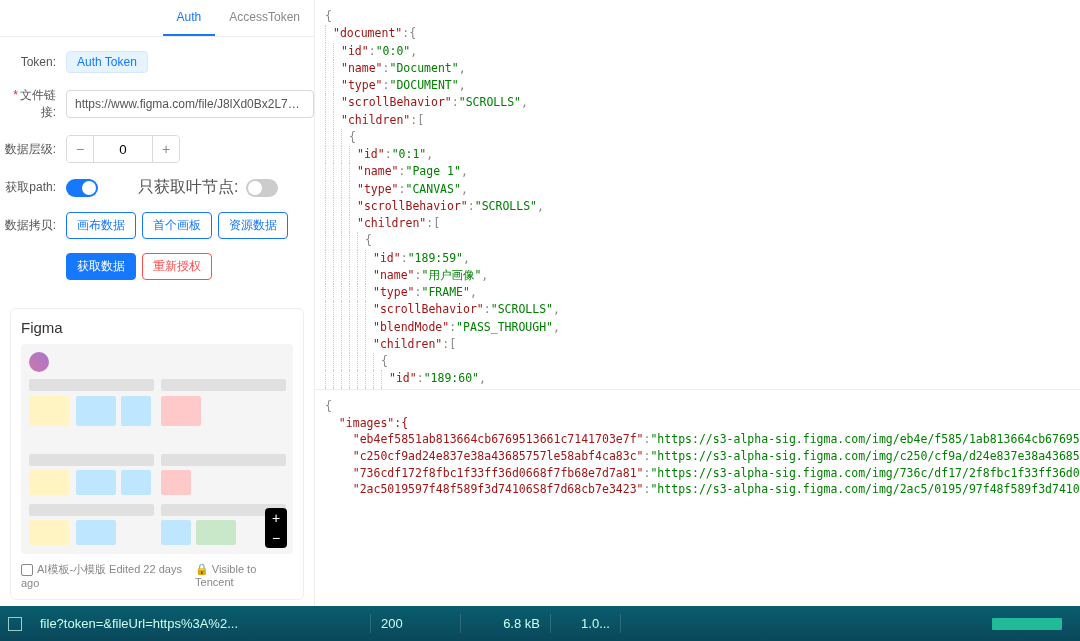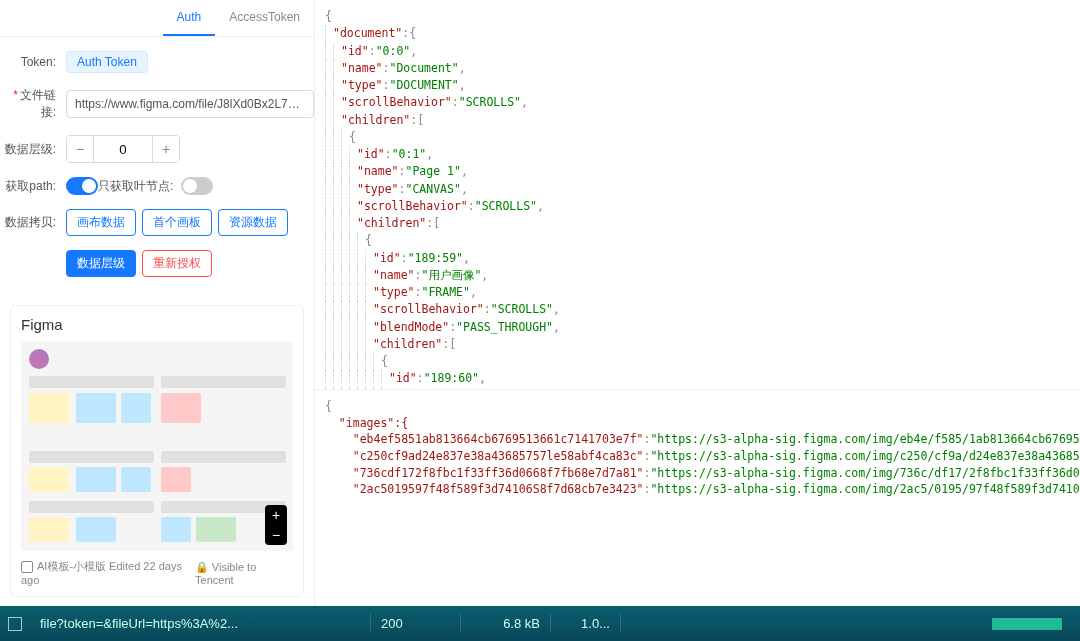--- a/index.html
+++ b/index.html
@@ -30,21 +30,21 @@
 .btn.danger-outline { color: #ff4d4f; border-color: #ff4d4f; }
 .preview { margin: 0 10px 10px; border: 1px solid #eee; border-radius: 6px; padding: 10px; position: relative; }
 .preview .title { font-size: 15px; font-weight: 500; margin-bottom: 8px; color: #333; }
 .canvas-wrap { position: relative; }
 .canvas { background: #f5f5f5; border-radius: 4px; height: 210px; position: relative; overflow: hidden; }
 .expand { position: absolute; top: 6px; right: 6px; width: 22px; height: 22px; background: #000; border-radius: 4px; display: flex; align-items: center; justify-content: center; color: #fff; font-size: 12px; }
 .zoom { position: absolute; right: 6px; bottom: 6px; width: 22px; background: #000; border-radius: 4px; display: flex; flex-direction: column; }
 .zoom div { height: 20px; color: #fff; text-align: center; line-height: 20px; font-size: 14px; }
 .avatar { width: 20px; height: 20px; border-radius: 50%; background: linear-gradient(45deg,#c7a,#a7c); position: absolute; top: 8px; left: 8px; }
 .node { position: absolute; border-radius: 2px; font-size: 5px; }
-.footer-row { display: flex; justify-content: space-between; align-items: flex-end; margin-top: 8px; font-size: 11px; color: #888; }
+.footer-row { display: flex; justify-content: space-between; align-items: center; margin-top: 8px; font-size: 11px; color: #888; }
 .footer-row .fileico { display: inline-block; width: 12px; height: 12px; border: 1px solid #888; border-radius: 2px; margin-right: 4px; vertical-align: middle; }
 .right { flex: 1; display: flex; flex-direction: column; min-width: 0; }
 .code { flex: 1; overflow: auto; padding: 8px 10px; font-family: Menlo, Consolas, monospace; font-size: 11.5px; line-height: 1.5; color: #333; white-space: pre; border-bottom: 1px solid #eee; }
 .k { color: #a31515; }
 .s { color: #008000; }
 .p { color: #888; }
 .guide { border-left: 1px dotted #ccc; display: inline-block; width: 8px; }
 .bottom-code { flex: 0 0 216px; overflow: auto; padding: 8px 10px; font-family: Menlo, Consolas, monospace; font-size: 11.5px; line-height: 1.45; color: #333; white-space: pre; }
 .url { color: #008000; }
 .hash { color: #a31515; }
@@ -77,32 +77,32 @@
         <div class="label">数据层级:</div>
         <div class="stepper">
           <button>−</button>
           <input value="0" style="">
           <button>+</button>
         </div>
       </div>
       <div class="row">
         <div class="label">获取path:</div>
         <div class="switch on"></div>
-        <div style="font-size:12px;color:#555">只获取叶节点:</div>
+        <div style="margin-left:40px;font-size:16px;color:#555">只获取叶节点:</div>
         <div class="switch off" style="margin-left:8px"></div>
       </div>
       <div class="row">
         <div class="label">数据拷贝:</div>
         <button class="btn blue-outline">画布数据</button>
         <button class="btn blue-outline">首个画板</button>
         <button class="btn blue-outline">资源数据</button>
       </div>
       <div class="row">
         <div class="label"></div>
-        <button class="btn primary">数据层级</button>
+        <button class="btn primary">获取数据</button>
         <button class="btn danger-outline">重新授权</button>
       </div>
     </div>
     <div class="preview">
       <div class="title">Figma</div>
       <div class="canvas-wrap">
         <div class="expand">⛶</div>
         <div class="canvas">
           <div class="avatar"></div>
 

